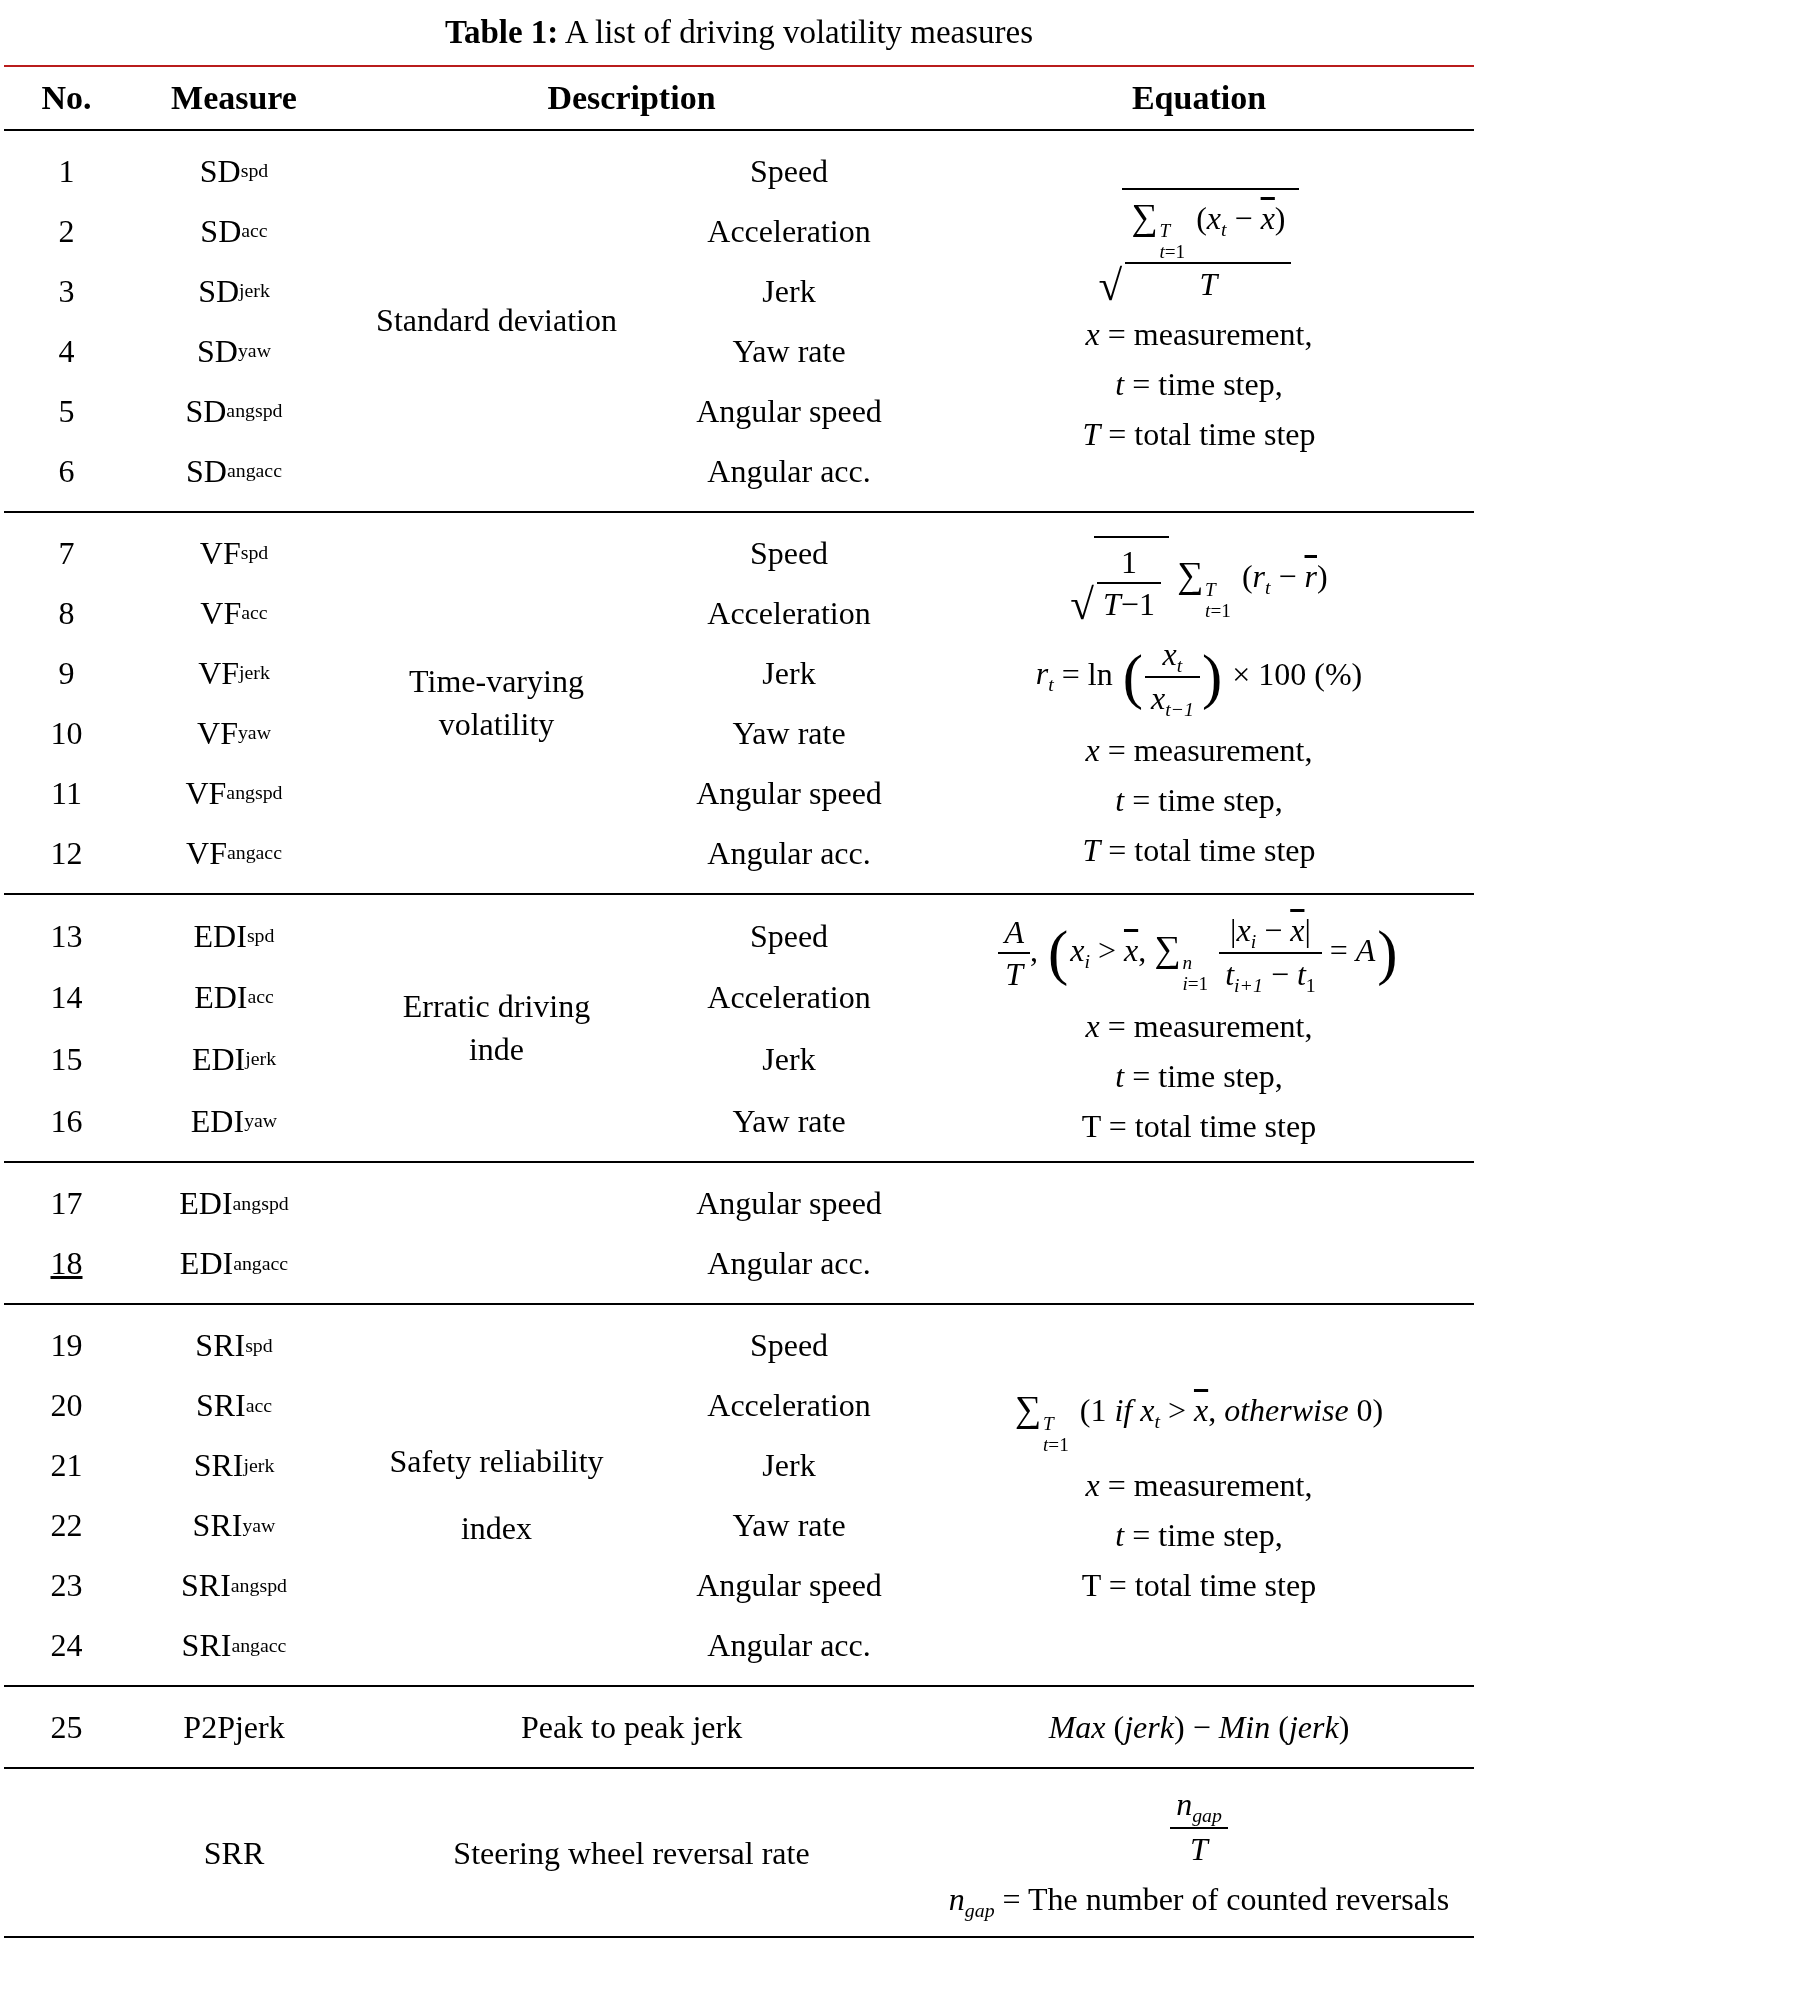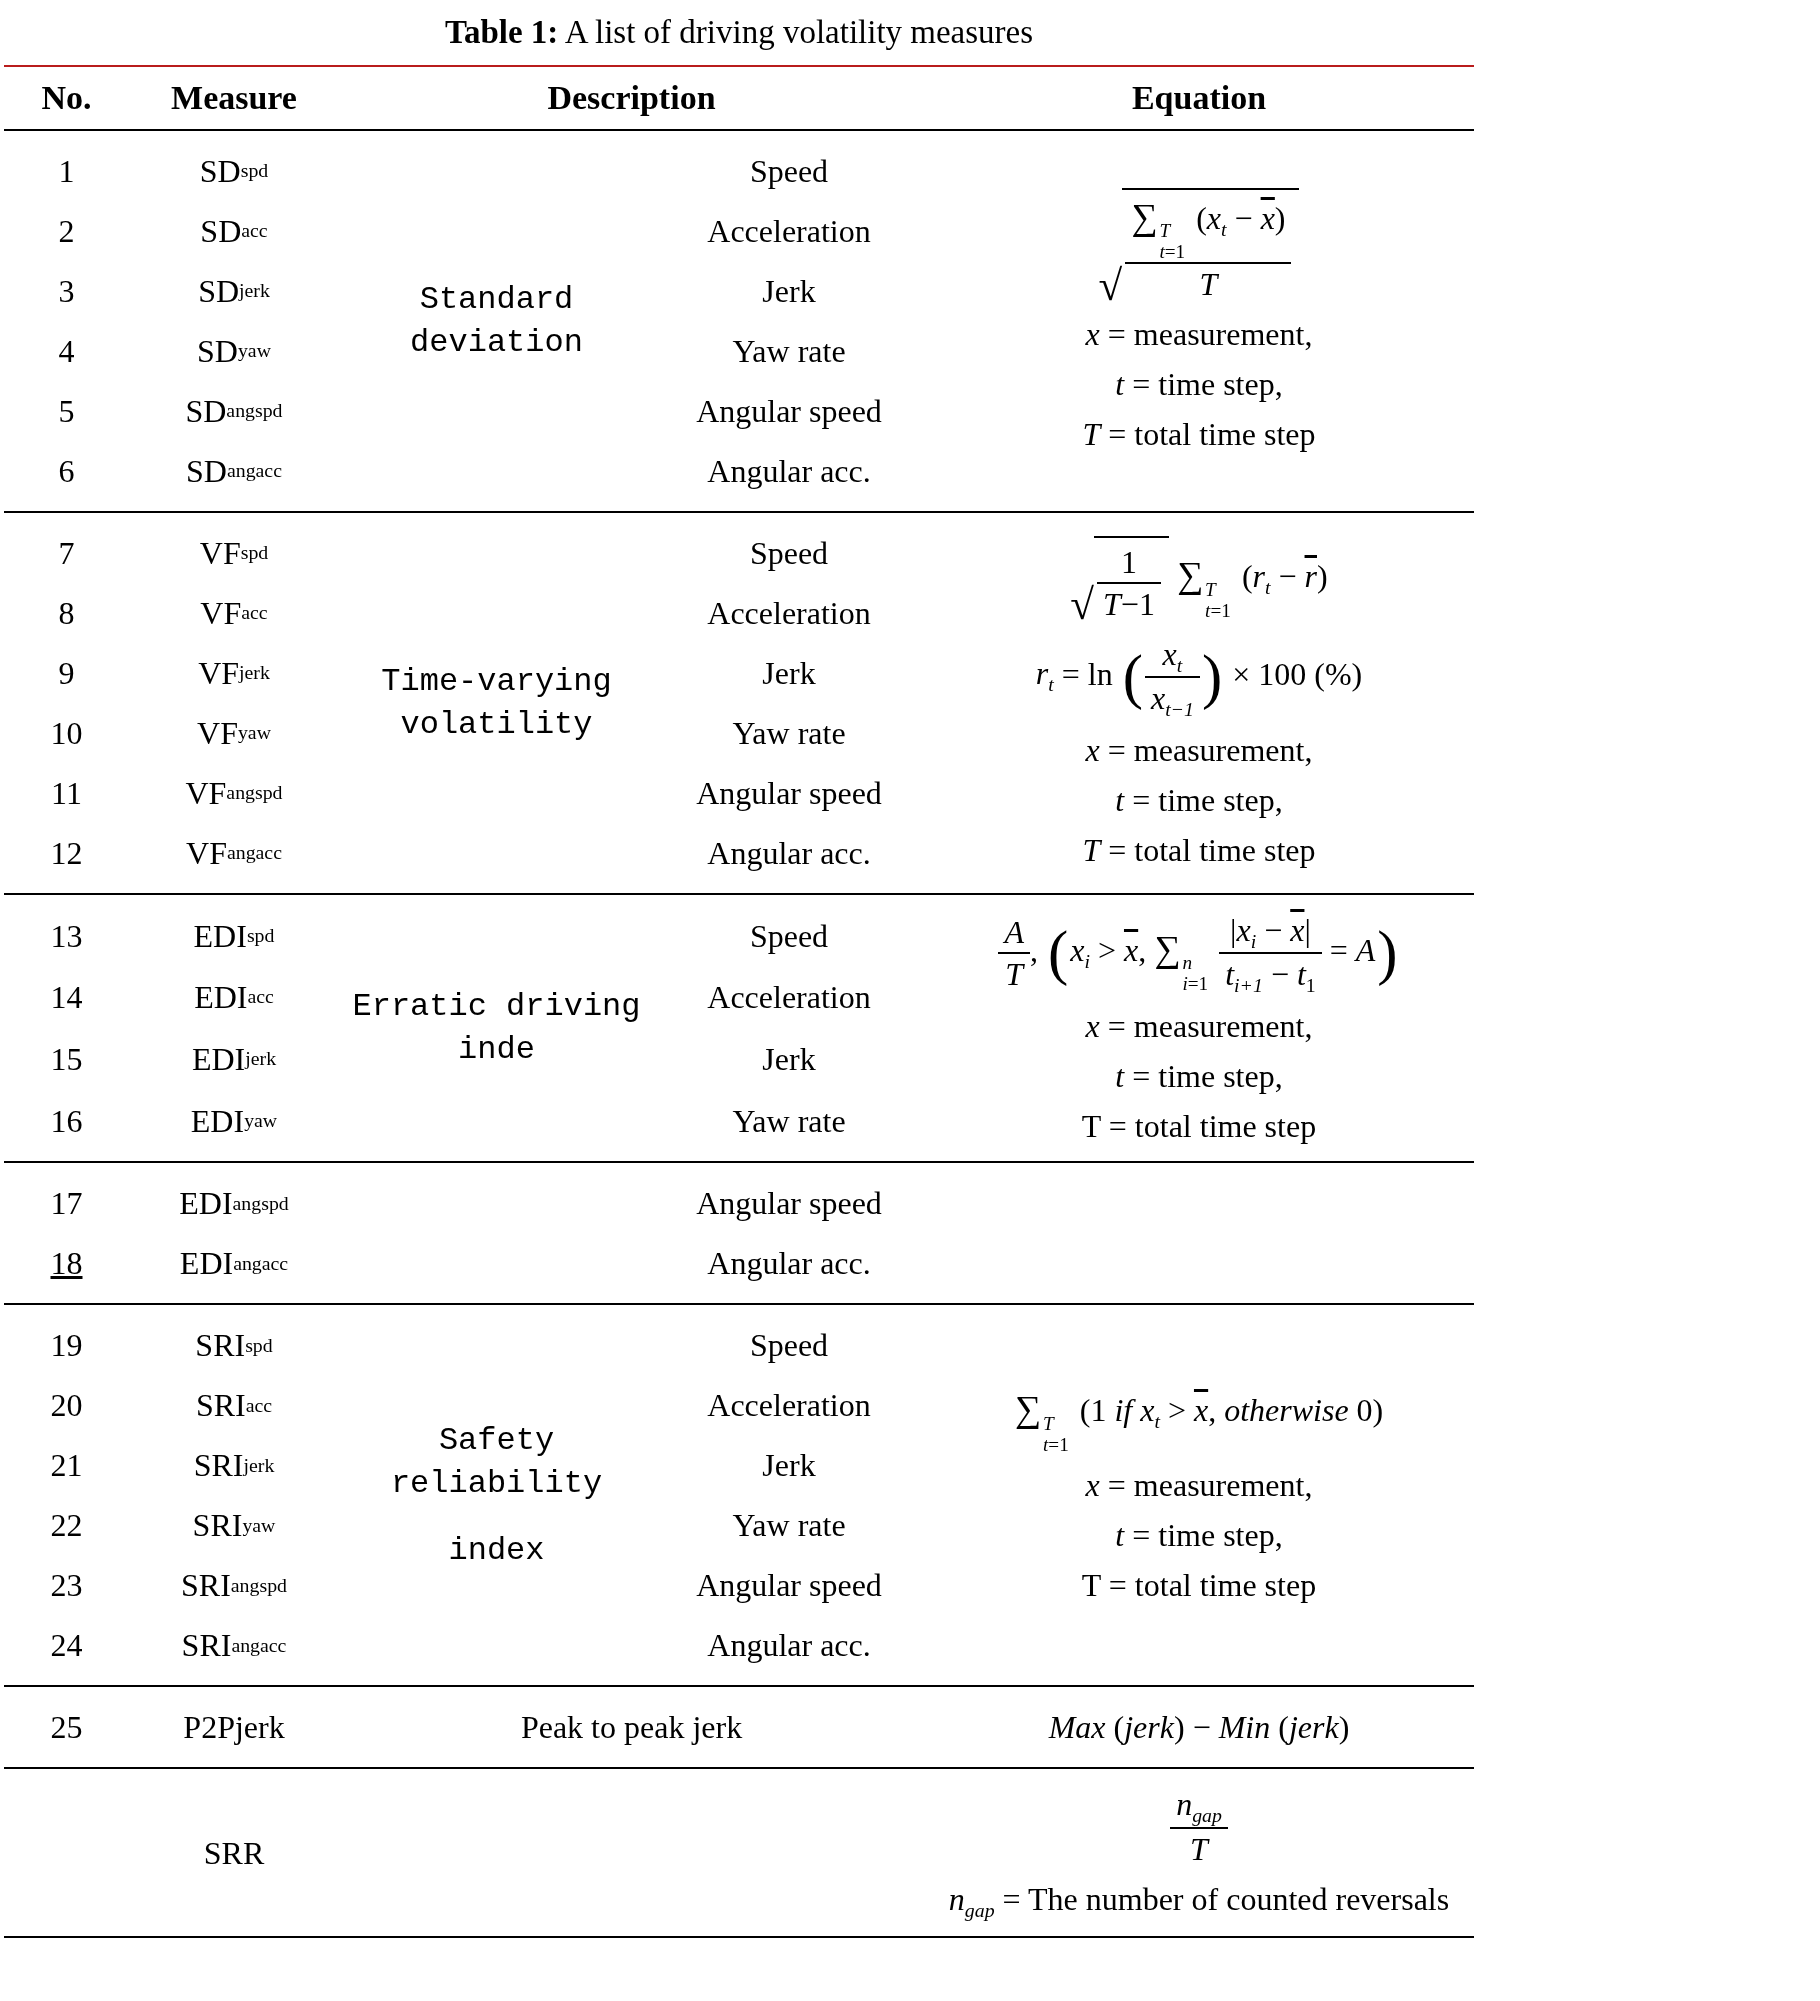--- a/index.html
+++ b/index.html
@@ -34,21 +34,21 @@
 
   .section{
     display:grid;
     grid-template-columns:125px 210px 315px 270px 550px;
     grid-auto-rows:minmax(60px,auto);
     padding:10px 0;
   }
   .section + .section{border-top:2px solid #000;}
 
   .cell{display:flex;align-items:center;justify-content:center;text-align:center;line-height:1.25;}
-  .c-group{flex-direction:column;line-height:1.35;font-family:Liberation Mono, monospace;}
+  .c-group{flex-direction:column;line-height:1.35;}
   .c-eq{flex-direction:column;}
   .eq-line{margin:5px 0;}
 
   sub{font-size:0.62em;line-height:1;}
 
   
   .frac{display:inline-flex;flex-direction:column;vertical-align:middle;text-align:center;line-height:1.25;}
   .num,.den{padding:0 6px;}
   .den{border-top:2.5px solid #000;}
   .sqrt{display:inline-flex;align-items:stretch;vertical-align:middle;}
@@ -313,20 +313,21 @@
           </div>
           <div class="cell c-sub" style="grid-area: 1 / 3 / auto / span 2;">Peak to peak jerk</div>
           <div class="cell c-eq" style="grid-area: 1 / 5 / span 1; align-items: center;">
             <div class="eq-line"><i>Max</i> (<i>jerk</i>) − <i>Min</i> (<i>jerk</i>)</div>
           </div>
         </div>
         <div class="section">
           <div class="cell c-measure" style="grid-area: 1 / 2;">
             <span>SRR</span>
           </div>
+          <div class="cell c-sub" style="grid-area: 1 / 3 / auto / span 2;">Steering wheel reversal rate</div>
           <div class="cell c-eq" style="grid-area: 1 / 5 / span 1;">
             <div class="eq-line"><span class="frac">
                 <span class="num"><i>n<sub>gap</sub></i></span>
                 <span class="den"><i>T</i></span>
               </span></div>
             <div class="eq-line"><i>n<sub>gap</sub></i> = The number of counted reversals</div>
           </div>
         </div>
       </div>
   </div>

